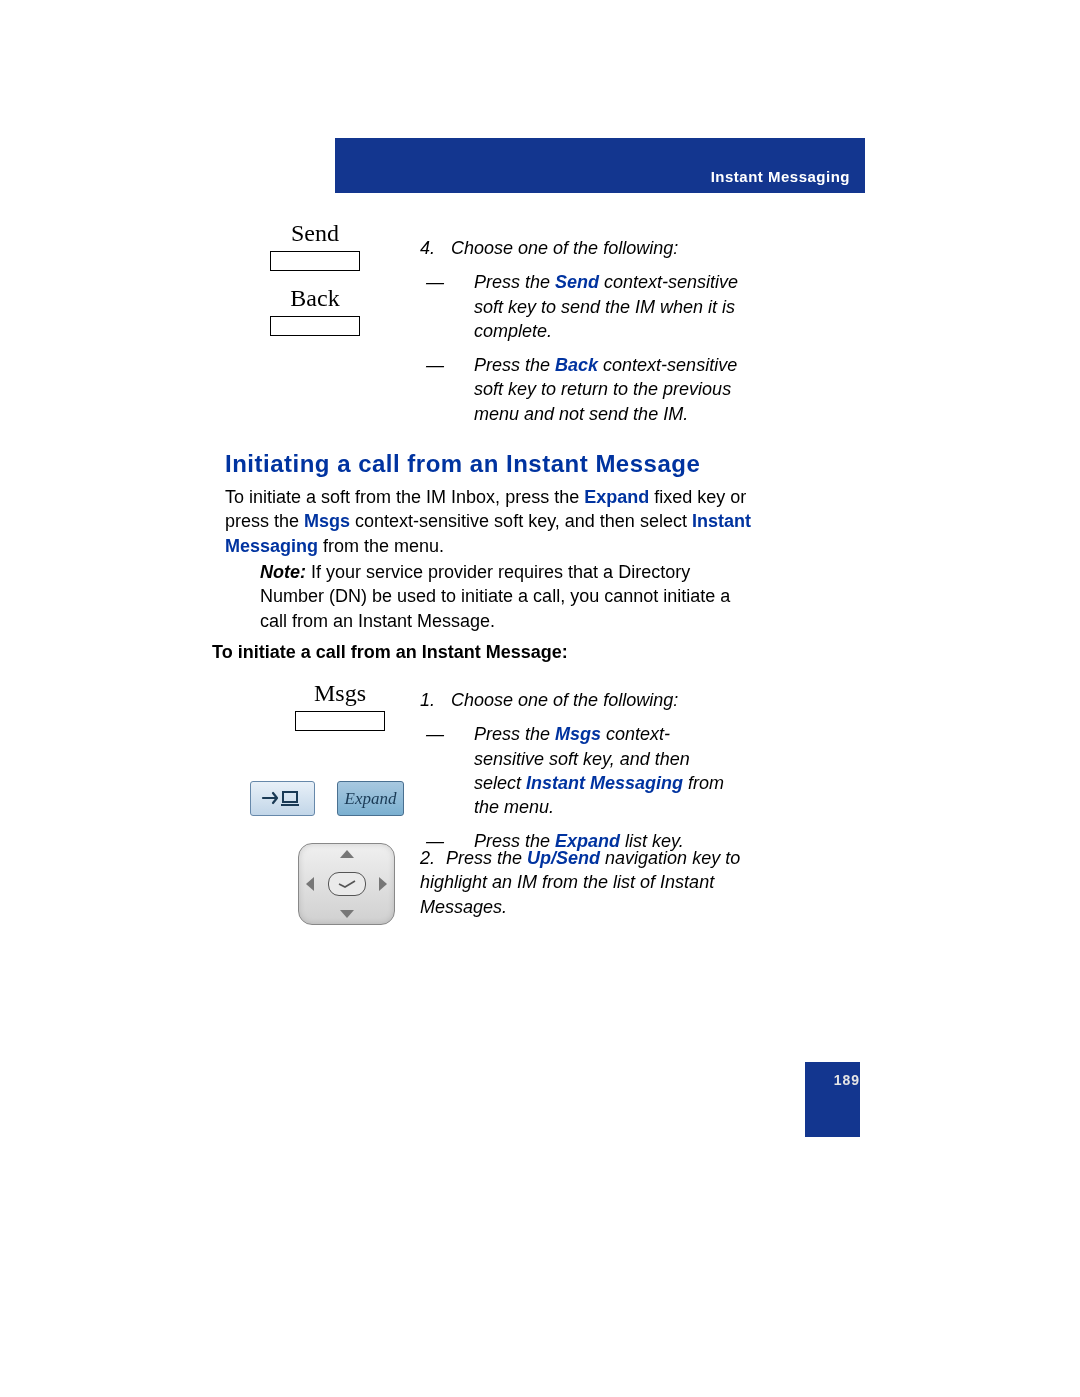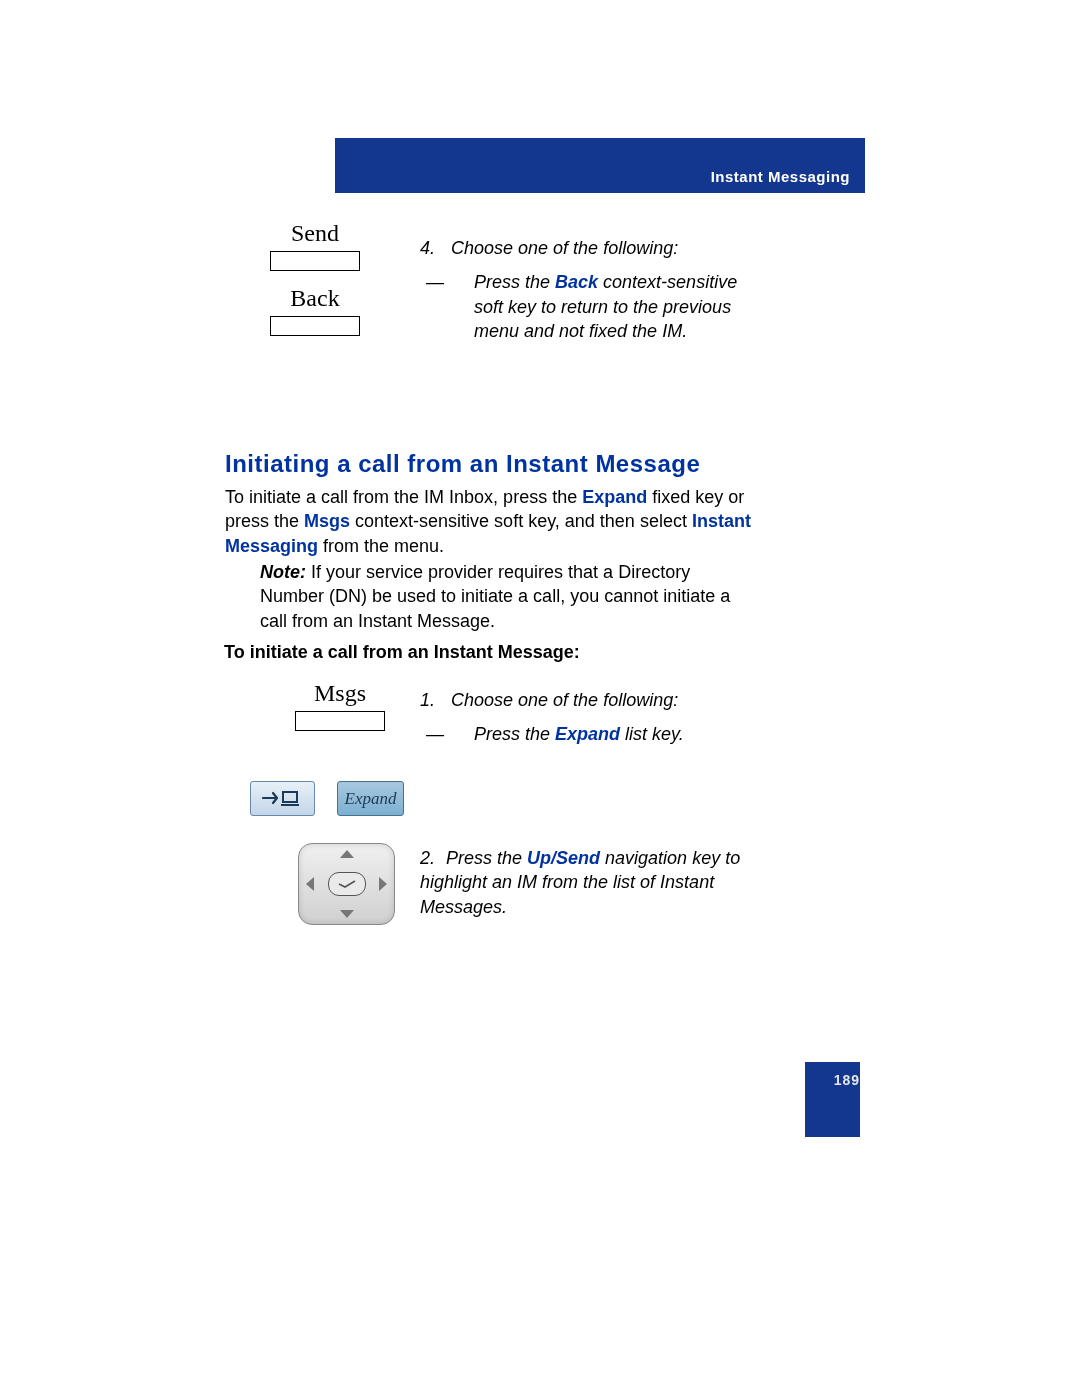--- a/index.html
+++ b/index.html
@@ -162,35 +162,38 @@
     <div class="softkey-label">Back</div>
     <div class="softkey-box"></div>
   </div>
 
   <div class="step-block" style="left:420px; top:236px; width:350px;">
     <div>
       <span class="num">4.</span>
       <span>Choose one of the following:</span>
     </div>
     <div class="sub">
-      <span class="dash">—</span><span>Press the </span><b class="blue">Back</b><span> context-sensitive soft key to return to the previous menu and not fixed the IM.</span>
+      <span class="dash">—</span><span>Press the </span><b class="blue">Send</b><span> context-sensitive soft key to send the IM when it is complete.</span>
+    </div>
+    <div class="sub">
+      <span class="dash">—</span><span>Press the </span><b class="blue">Back</b><span> context-sensitive soft key to return to the previous menu and not send the IM.</span>
     </div>
   </div>
 
   <h2 class="section" style="position:absolute; left:225px; top:450px;">Initiating a call from an Instant Message</h2>
 
   <div class="body-text" style="position:absolute; left:225px; top:485px; width:530px;">
-    <span>To initiate a call from the IM Inbox, press the </span><b class="blue">Expand</b><span> fixed key or press the </span><b class="blue">Msgs</b><span> context-sensitive soft key, and then select </span><b class="blue">Instant Messaging</b><span> from the menu.</span>
+    <span>To initiate a soft from the IM Inbox, press the </span><b class="blue">Expand</b><span> fixed key or press the </span><b class="blue">Msgs</b><span> context-sensitive soft key, and then select </span><b class="blue">Instant Messaging</b><span> from the menu.</span>
   </div>
 
   <div class="body-text" style="position:absolute; left:260px; top:560px; width:490px;">
     <i><b>Note:</b></i><span>  If your service provider requires that a Directory Number (DN) be used to initiate a call, you cannot initiate a call from an Instant Message.</span>
   </div>
 
-  <div class="proc-head" style="position:absolute; left:224px; top:642px;">To initiate a call from an Instant Message:</div>
+  <div class="proc-head" style="position:absolute; left:212px; top:642px;">To initiate a call from an Instant Message:</div>
 
   <div class="softkey-col" style="left:295px; top:680px;">
     <div class="softkey-label">Msgs</div>
     <div class="softkey-box"></div>
   </div>
 
   <div class="expand-key" style="position:absolute; left:250px; top:781px;">
     <div class="expand-left">
       <svg width="42" height="24">
         <path d="M2 12 L16 12 M12 7 L16 12 L12 17" stroke="#1a3a55" stroke-width="2.2" fill="none" stroke-linecap="round" stroke-linejoin="round"></path>
@@ -198,20 +201,23 @@
         <line x1="20" y1="19" x2="38" y2="19" stroke="#1a3a55" stroke-width="2"></line>
       </svg>
     </div>
     <div class="expand-right">Expand</div>
   </div>
 
   <div class="step-block" style="left:420px; top:688px; width:320px;">
     <div>
       <span class="num">1.</span>
       <span>Choose one of the following:</span>
+    </div>
+    <div class="sub">
+      <span class="dash">—</span><span>Press the </span><b class="blue">Msgs</b><span> context-sensitive soft key, and then select </span><b class="blue">Instant Messaging</b><span> from the menu.</span>
     </div>
     <div class="sub">
       <span class="dash">—</span><span>Press the </span><b class="blue">Expand</b><span> list key.</span>
     </div>
   </div>
 
   <div class="navpad" style="position:absolute; left:298px; top:843px;">
     <div class="tri up"></div>
     <div class="tri down"></div>
     <div class="tri left"></div>

